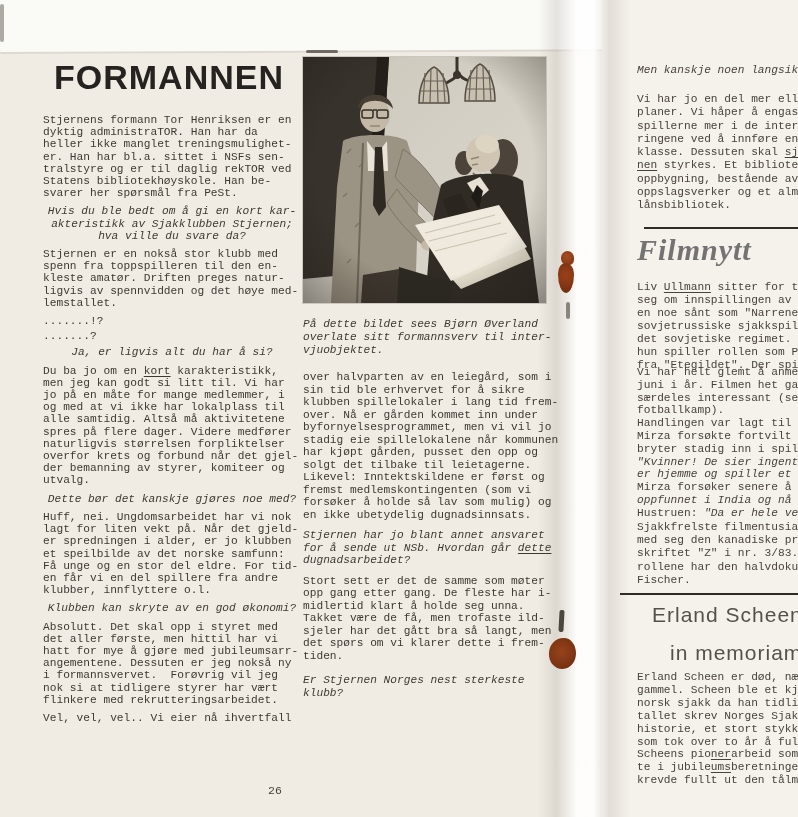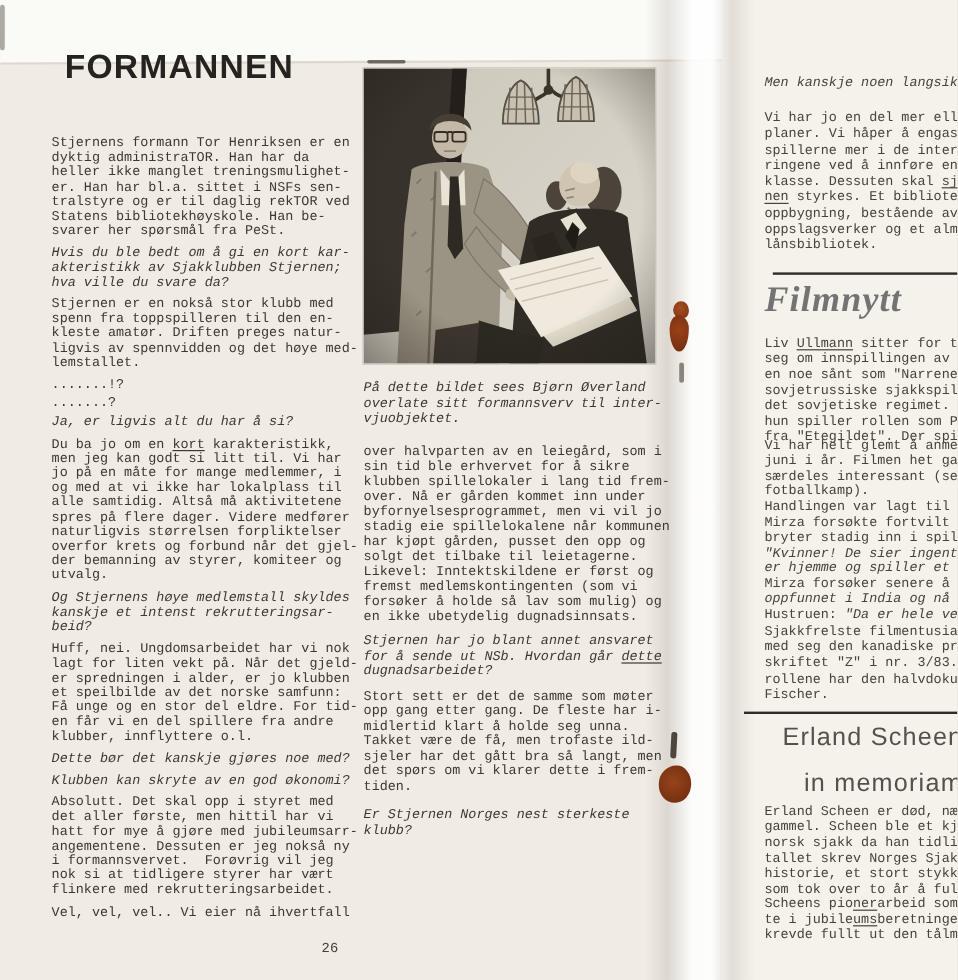--- a/index.html
+++ b/index.html
@@ -23,24 +23,24 @@
   .spot-a2{left:566px;top:302px;width:4px;height:17px;background:#8a857c;border-radius:2px;}
   .spot-b1{left:559px;top:610px;width:5px;height:22px;background:#4c463e;border-radius:2px;transform:rotate(3deg);}
   .spot-b2{left:549px;top:638px;width:27px;height:31px;border-radius:55% 45% 50% 50%/50% 50% 52% 48%;
            background:radial-gradient(circle at 45% 45%,#97431b,#6b2a0e);}
   
   .mono{font-family:"Liberation Mono",monospace;font-size:11.2px;line-height:12.2px;
         white-space:pre;color:#3e3831;margin:0 0 6px 0;}
   .it{font-style:italic;}
   .u{text-decoration:underline;text-underline-offset:2px;}
   
-  .title{position:absolute;left:54px;top:40px;margin:0;font-family:"Liberation Sans",sans-serif;
-         font-weight:800;font-size:28px;letter-spacing:1px;color:#262220;text-align:center;}
+  .title{position:absolute;left:54px;top:58px;margin:0;font-family:"Liberation Sans",sans-serif;
+         font-weight:800;font-size:34px;letter-spacing:1px;color:#262220;text-align:center;}
   .col1{position:absolute;left:43px;top:114px;width:258px;}
-  .col1 .q{margin-top:4px;}
+  .col1 .q{margin-top:4px;text-align:center;}
   .col1 .dots{margin-bottom:3px;}
   .photo{position:absolute;left:303px;top:57px;width:243px;height:246px;margin:0;
          outline:1px solid rgba(40,35,28,.18);}
   .photo svg{display:block;}
   .caption{position:absolute;left:303px;top:318px;width:252px;line-height:13px;}
   .col2{position:absolute;left:303px;top:371px;width:254px;}
   .col2 .mono{line-height:12.5px;margin-bottom:8px;}
   .gap-lg{margin-top:12px;}
   .gap-md{margin-top:4px;}
   .pageno{position:absolute;left:268px;top:785px;font-size:11.5px;color:#45403a;font-family:Liberation Mono, monospace;}
@@ -99,31 +99,28 @@
       <p class="mono"><span>Du ba jo om en </span><span class="u">kort</span><span> karakteristikk,
 men jeg kan godt si litt til. Vi har
 jo på en måte for mange medlemmer, i
 og med at vi ikke har lokalplass til
 alle samtidig. Altså må aktivitetene
 spres på flere dager. Videre medfører
 naturligvis størrelsen forpliktelser
 overfor krets og forbund når det gjel-
 der bemanning av styrer, komiteer og
 utvalg.</span></p>
-      <p class="mono it q">Og Stjernens høye medlemstall skyldes
-kanskje et intenst rekrutteringsar-
-beid?</p>
+      <p class="mono it q">Dette bør det kanskje gjøres noe med?</p>
       <p class="mono">Huff, nei. Ungdomsarbeidet har vi nok
 lagt for liten vekt på. Når det gjeld-
 er spredningen i alder, er jo klubben
 et speilbilde av det norske samfunn:
 Få unge og en stor del eldre. For tid-
 en får vi en del spillere fra andre
 klubber, innflyttere o.l.</p>
-      <p class="mono it q">Dette bør det kanskje gjøres noe med?</p>
       <p class="mono it q">Klubben kan skryte av en god økonomi?</p>
       <p class="mono">Absolutt. Det skal opp i styret med
 det aller første, men hittil har vi
 hatt for mye å gjøre med jubileumsarr-
 angementene. Dessuten er jeg nokså ny
 i formannsvervet.  Forøvrig vil jeg
 nok si at tidligere styrer har vært
 flinkere med rekrutteringsarbeidet.</p>
       <p class="mono">Vel, vel, vel.. Vi eier nå ihvertfall</p>
     </div>

